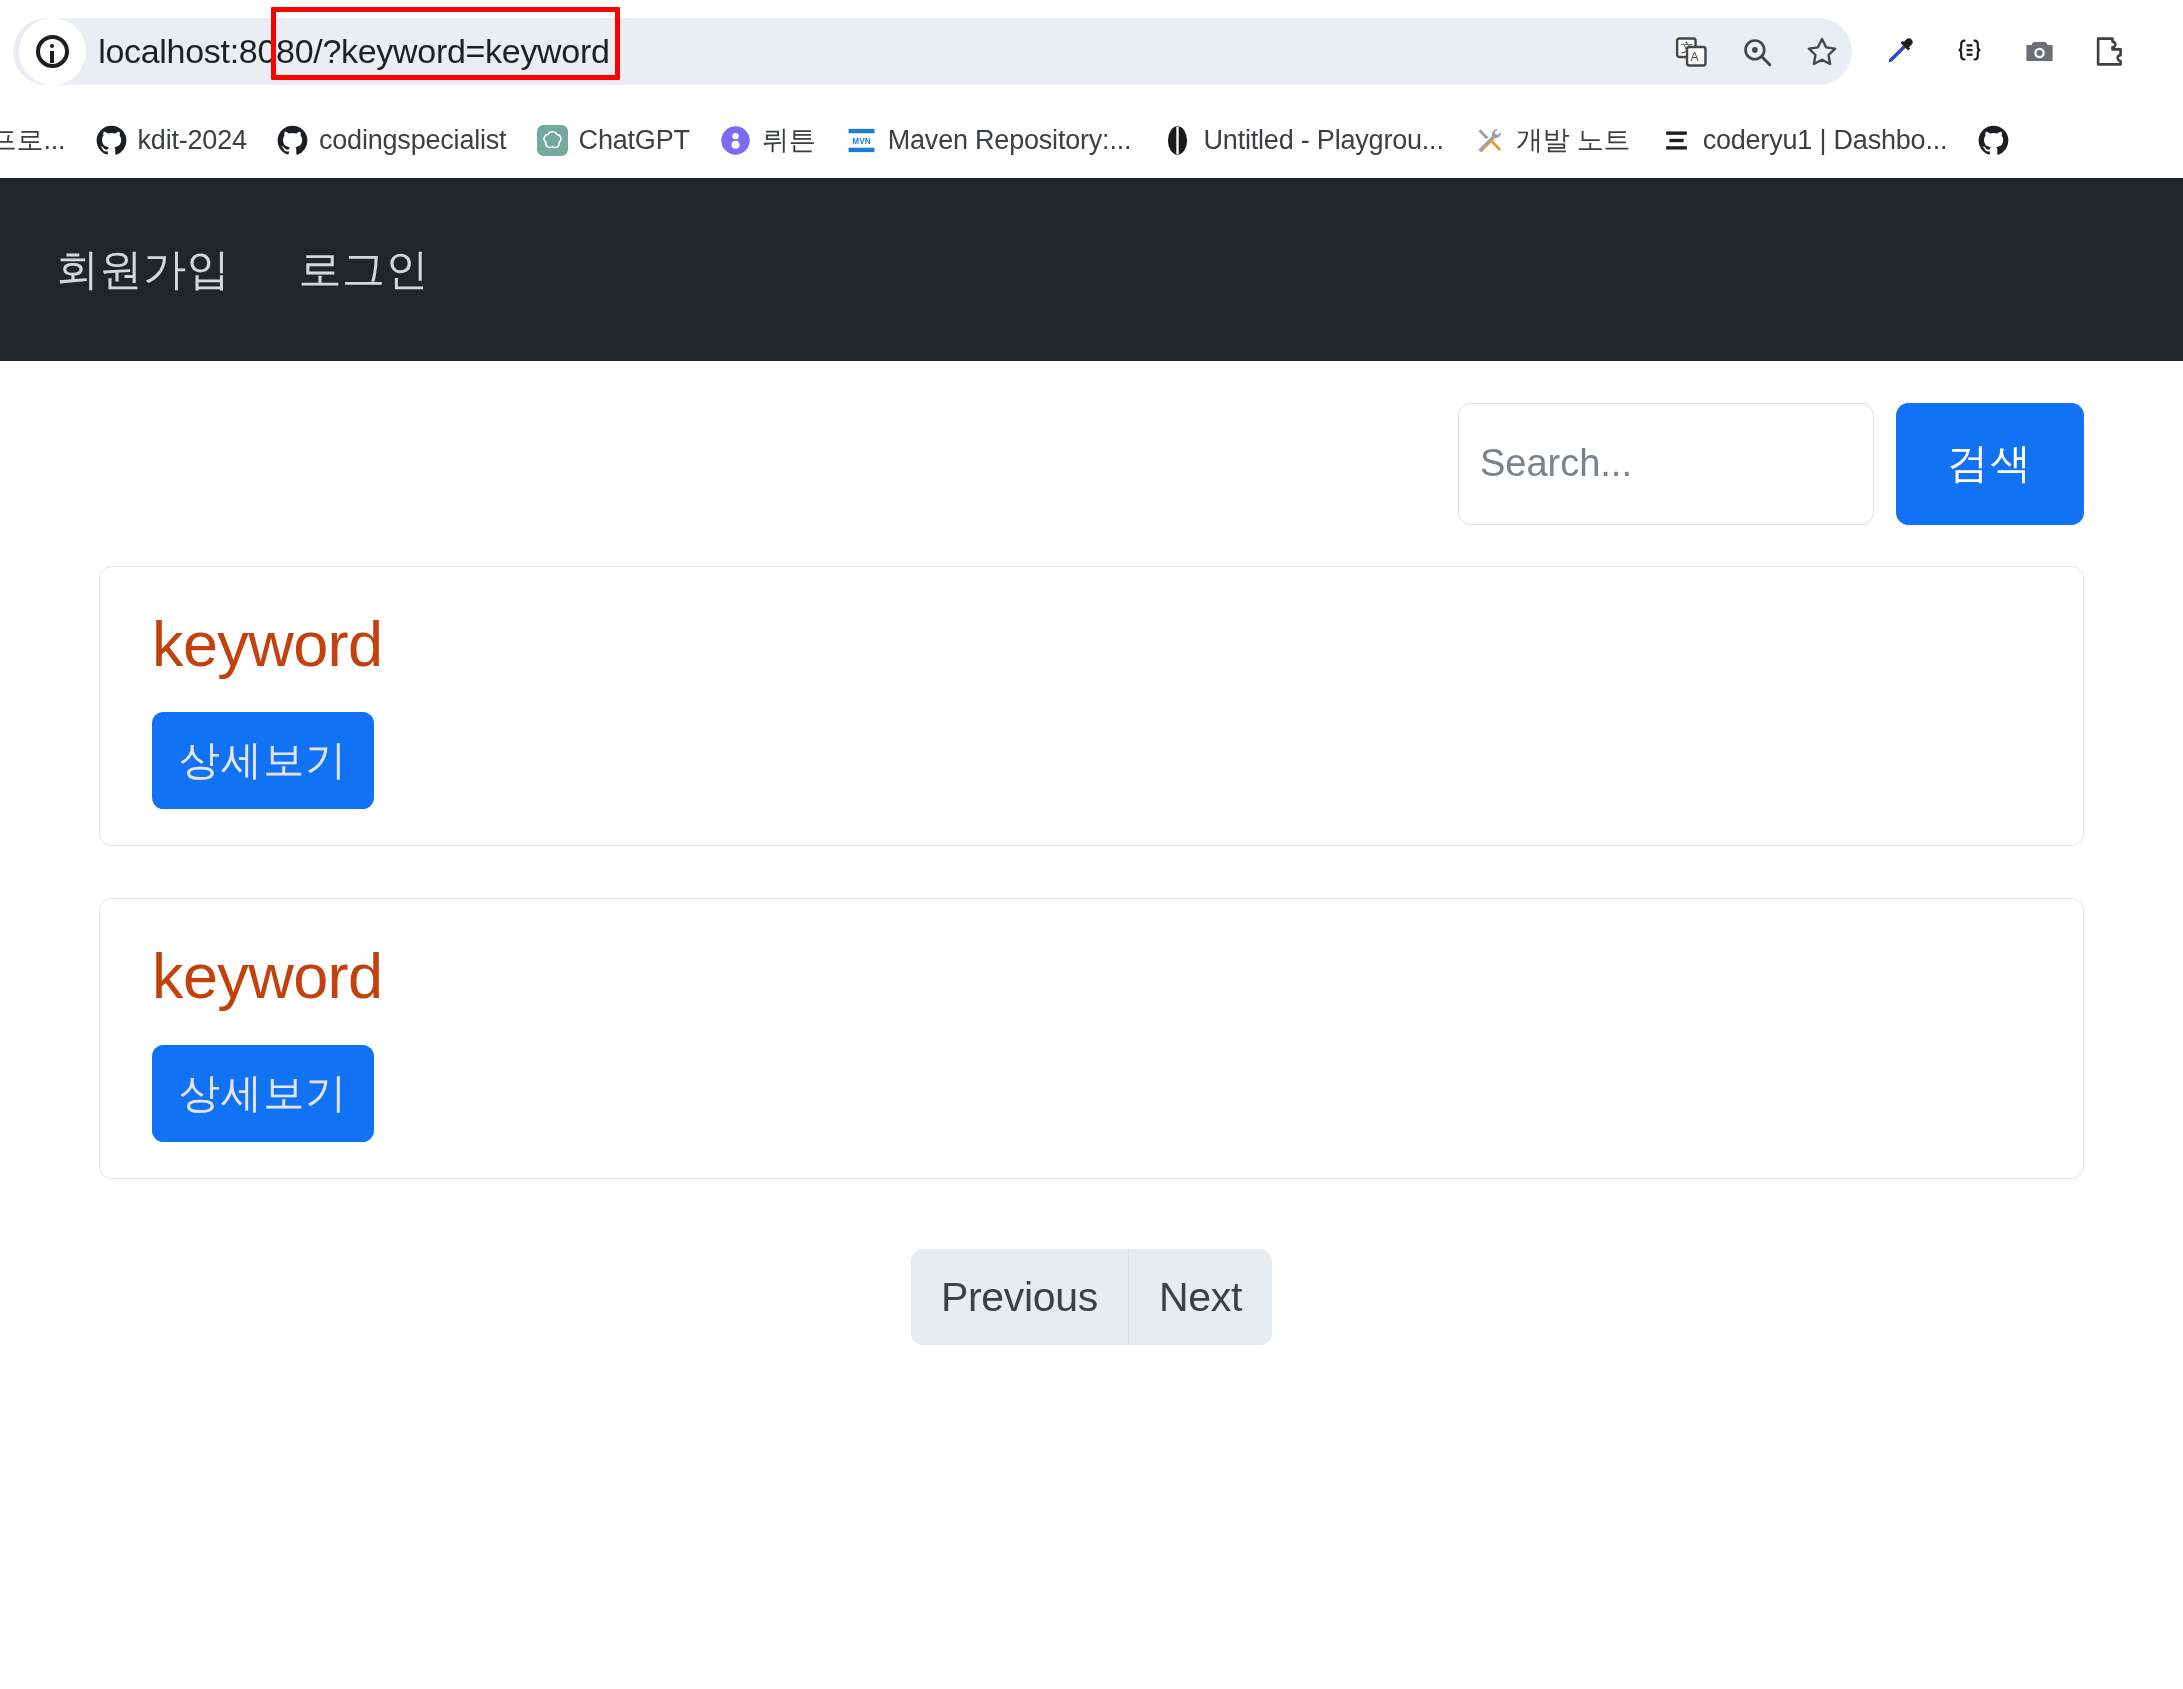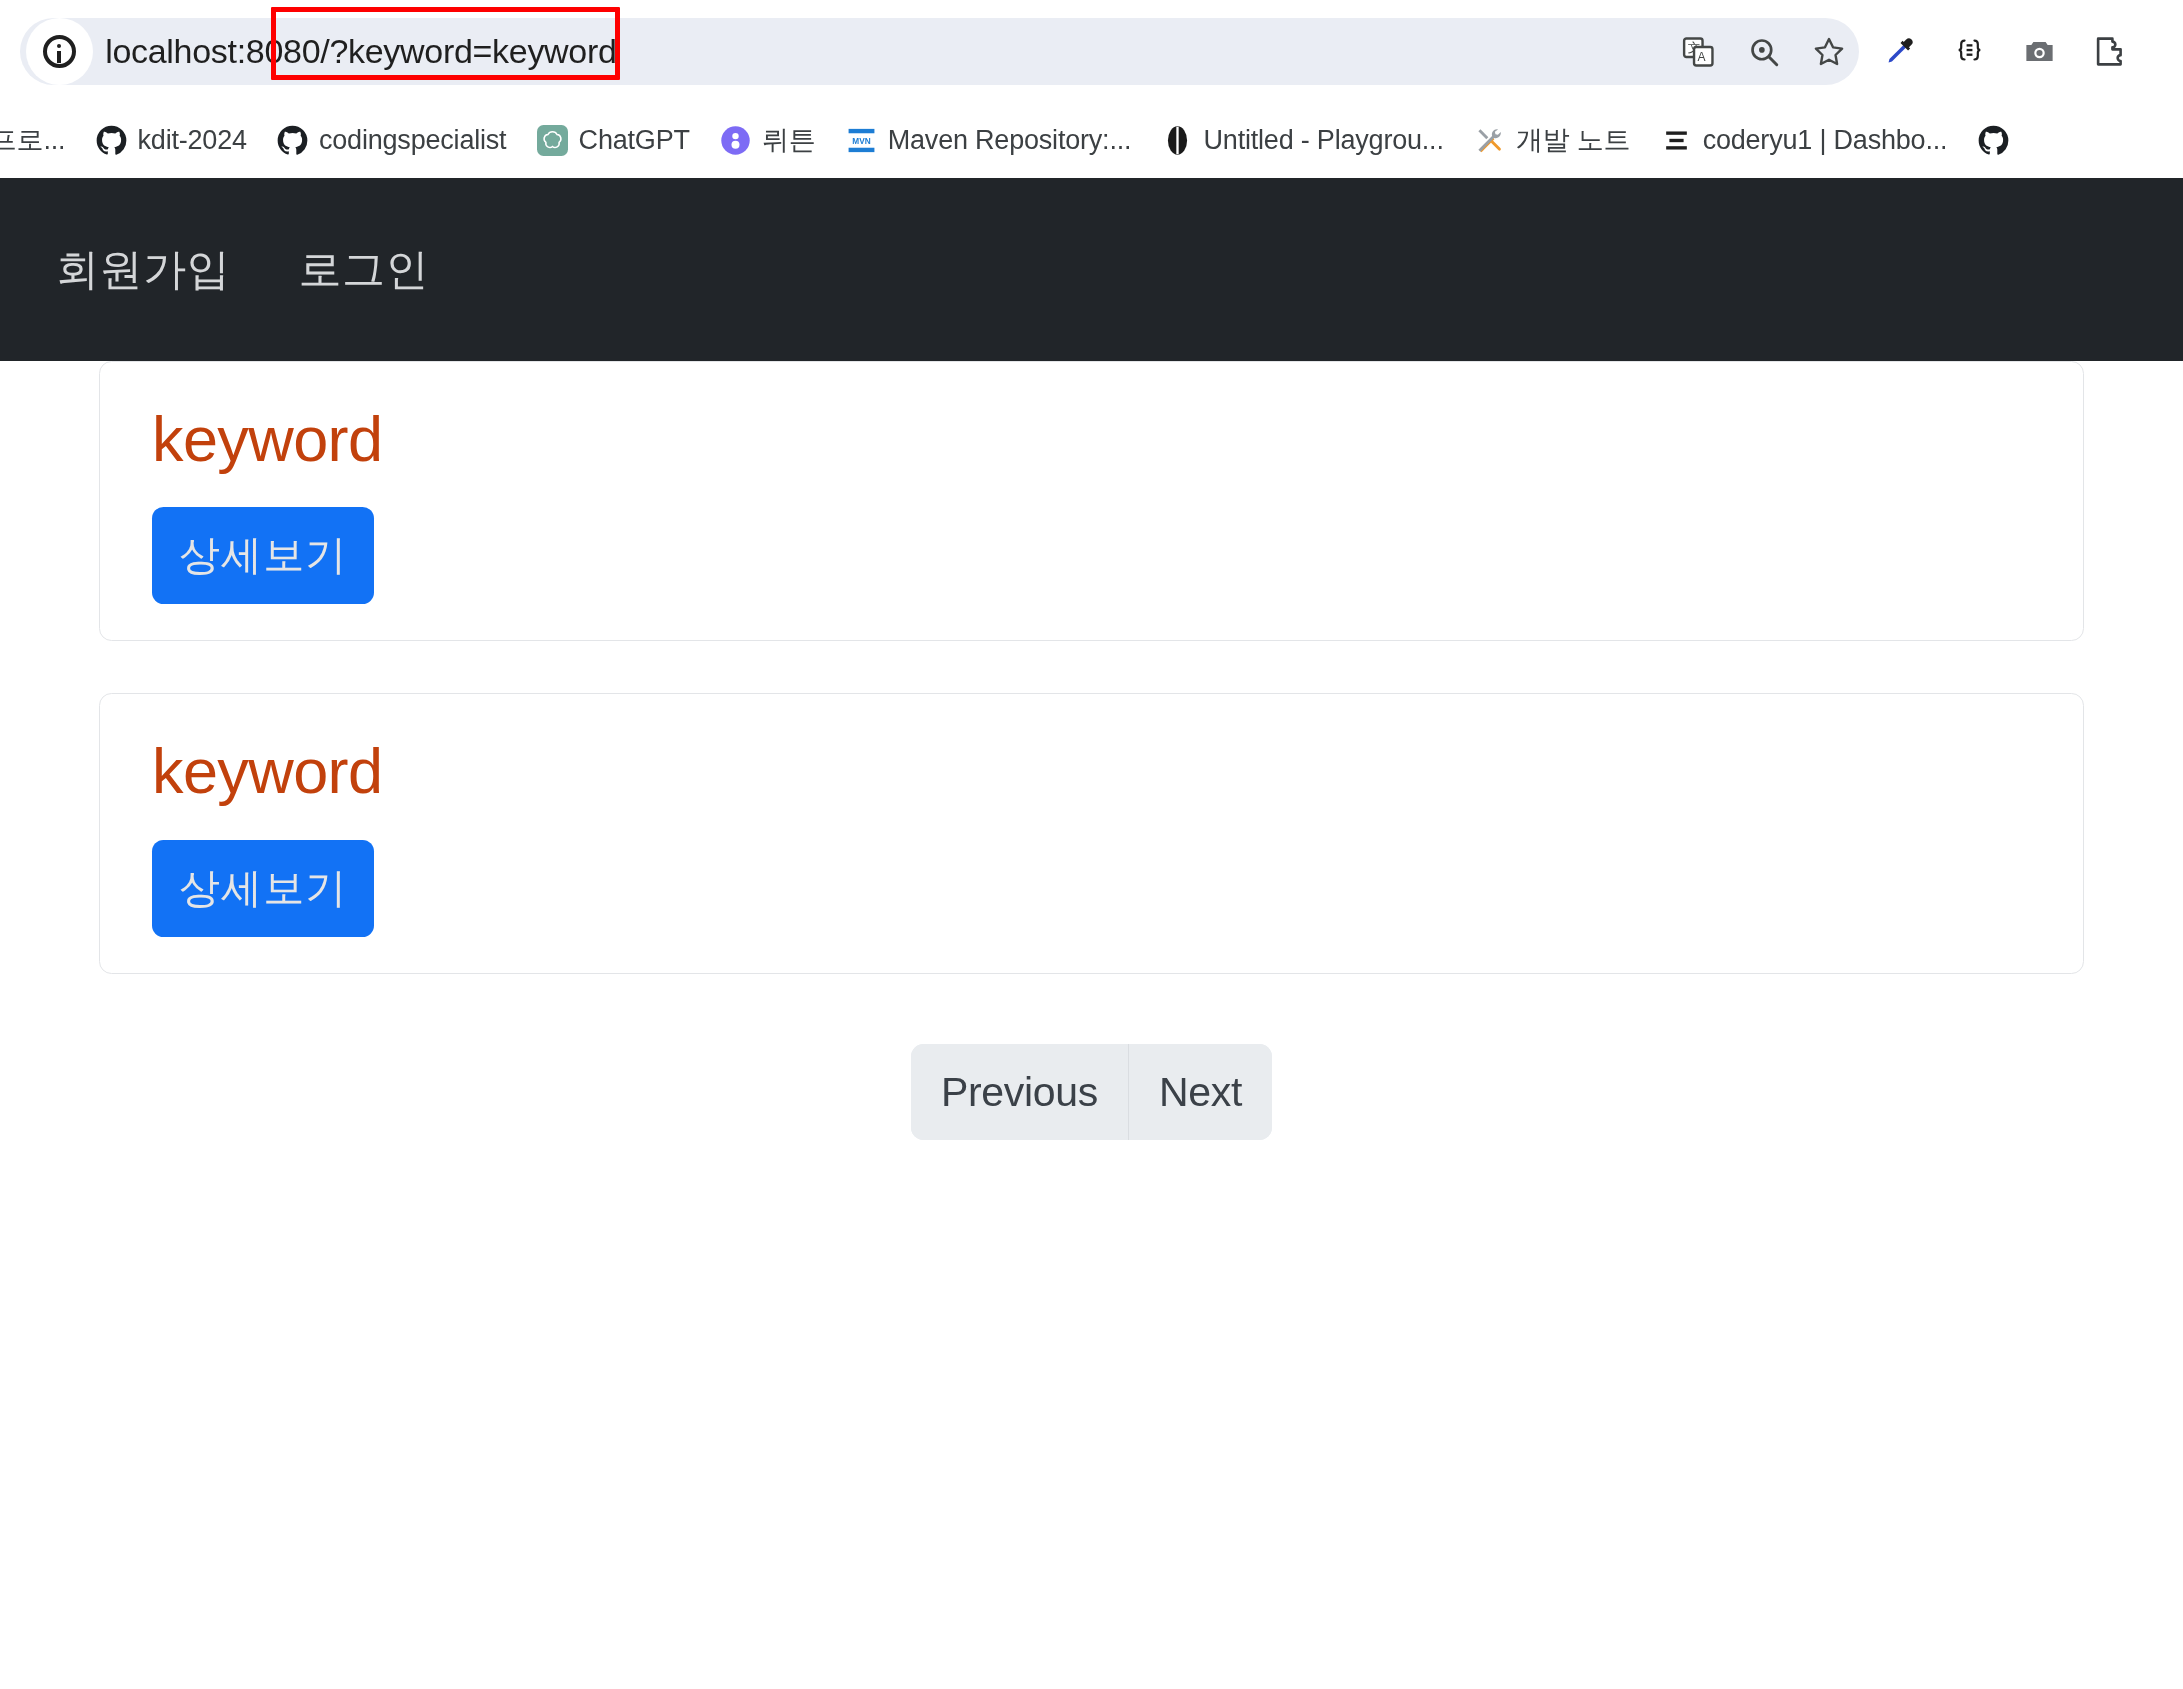--- a/index.html
+++ b/index.html
@@ -21,21 +21,21 @@
 
   #omnibox-row {
     height: 102px;
     position: relative;
     display: flex;
     align-items: center;
   }
 
   #omnibox {
     position: absolute;
-    left: 20px;
+    left: 13px;
     top: 18px;
     width: 1839px;
     height: 67px;
     background: #eaedf4;
     border-radius: 34px;
     display: flex;
     align-items: center;
   }
 
   #site-info-button {
@@ -445,20 +445,24 @@
 
 <div id="page">
 
   <nav id="site-navbar">
     <a class="nav-link" href="#">회원가입</a>
     <a class="nav-link" href="#">로그인</a>
   </nav>
 
   <div id="content-area">
 
+    <div id="search-row">
+      <input id="search-input" type="text" placeholder="Search..." style="">
+      <button id="search-submit-button">검색</button>
+    </div>
 
     <div class="result-card">
       <h2 class="card-title">keyword</h2>
       <button class="card-detail-button">상세보기</button>
     </div>
 
     <div class="result-card">
       <h2 class="card-title">keyword</h2>
       <button class="card-detail-button">상세보기</button>
     </div>

